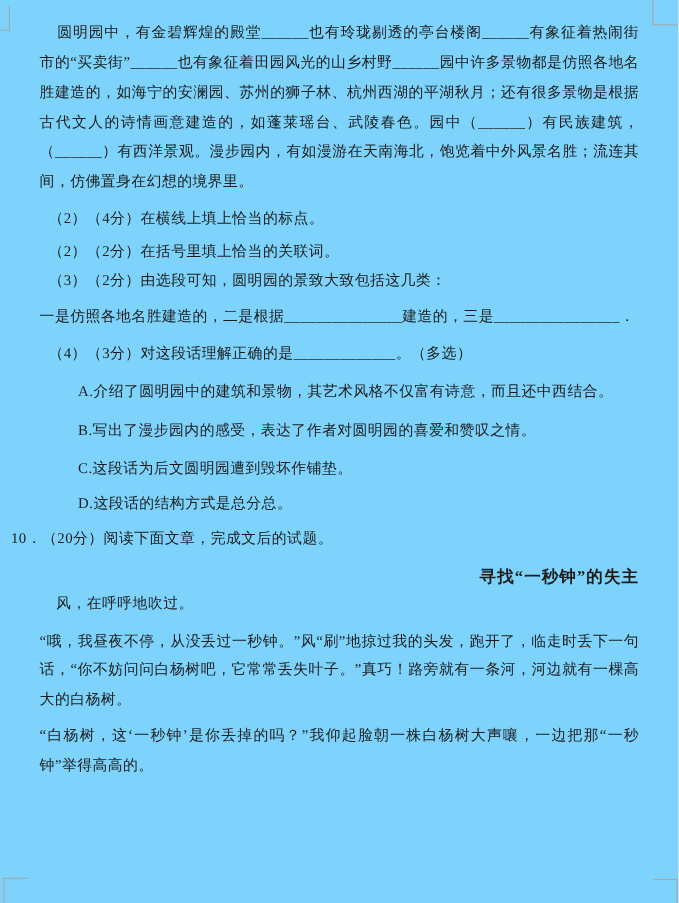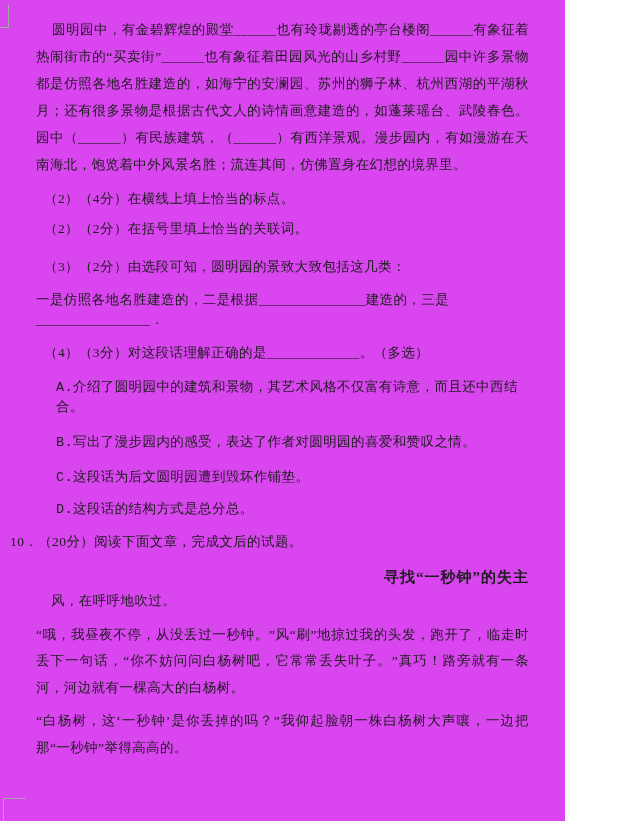--- a/index.html
+++ b/index.html
@@ -1,20 +1,20 @@
 <!DOCTYPE html>
 <html><head>
 <meta charset="utf-8">
 <style>
   html, body { margin: 0; padding: 0; background: #ffffff; }
   .doc {
     position: relative;
-    width: 565px;
+    width: 617px;
     height: 821px;
-    background: #d946ef;
+    background: #7dd3fc;
     overflow: hidden;
     font-family: "Liberation Serif", "DejaVu Serif", serif;
     color: #1c1c1c;
   }
   .content {
     padding: 16px 36px 0 36px;
     font-size: 13.5px;
   }
   p { margin: 0; }
   .passage {
@@ -23,33 +23,32 @@
     text-indent: 16px;
     letter-spacing: 0.4px;
   }
   .qitem {
     margin-left: 8px;
     line-height: 20px;
     letter-spacing: 0.4px;
   }
   .q1 { margin-top: 11px; }
   .q2 { margin-top: 10px; }
-  .q3 { margin-top: 18px; }
+  .q3 { margin-top: 6px; }
   .answer-line {
     margin-top: 13px;
     margin-left: 0;
     line-height: 20px;
     letter-spacing: 0.4px;
   }
   .q4 { margin-top: 13px; }
   .opt {
-    margin-left: 20px;
+    margin-left: 35px;
     line-height: 20px;
     letter-spacing: 0.4px;
-    font-family: Liberation Mono, monospace;
   }
   .optA, .optB, .optC { margin-top: 15px; }
   .optD { margin-top: 12px; }
   .item10 {
     margin-top: 12px;
     margin-left: -26px;
     line-height: 20px;
     letter-spacing: 0.4px;
   }
   .reading-title {

